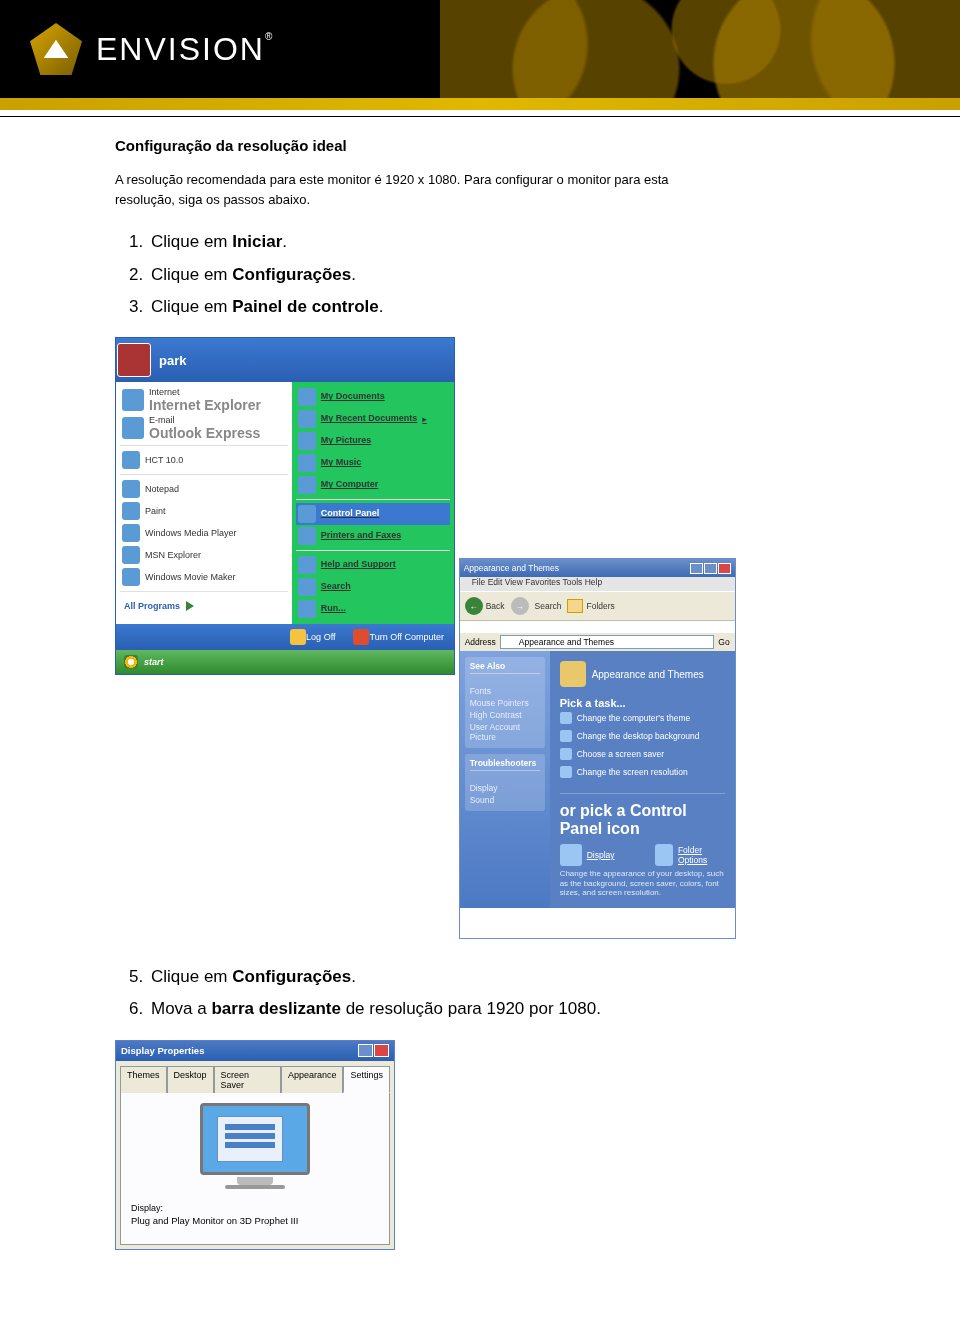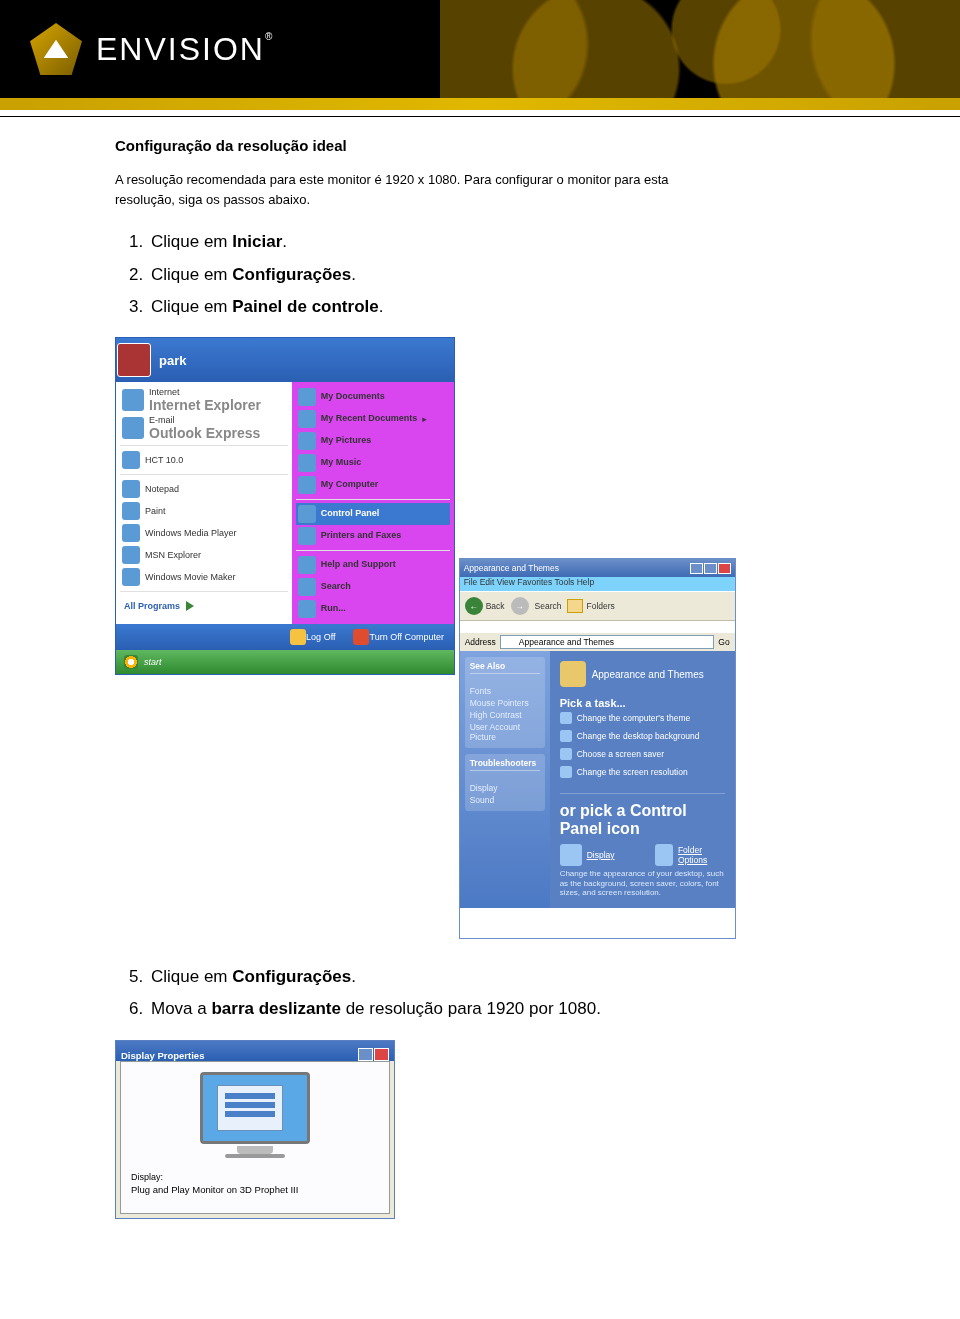--- a/index.html
+++ b/index.html
@@ -55,45 +55,45 @@
   
   .shot { display:inline-block; }
 
   
   .start-menu { width:340px; border:1px solid #2a5fb3; font-size:9px; color:#333; background:#fff; }
   .sm-user { background:linear-gradient(180deg,#3b79d0,#2a5fb3); height:44px; display:flex; align-items:center; gap:8px; padding:0 1px;}
   .sm-avatar { width:34px;height:34px;background:#a33;border:1px solid #fff;border-radius:3px;}
   .sm-username { color:#fff; font-weight:bold; font-size:13px; }
   .sm-body { display:flex; background:#fff; }
   .sm-left { width:52%; padding:4px; }
-  .sm-right { width:48%; background:#d946ef; padding:4px; }
+  .sm-right { width:48%; background:#22c55e; padding:4px;text-decoration:underline; }
   .sm-item { display:flex; align-items:center; gap:5px; padding:2px 2px; }
   .sm-item .ic { width:18px;height:18px;border-radius:3px;background:#5b9bd5; flex-shrink:0;}
   .sm-item.big .ic{width:22px;height:22px;}
   .sm-item .txt { line-height:1.05; }
   .sm-item .txt small{ color:#888; display:block; font-size:14px;font-weight:bold;}
   .sm-item.sel { background:#3b79d0; color:#fff; }
   .sm-sep { height:1px; background:#e0e0e0; margin:3px 0;}
   .sm-allprog { font-weight:bold; color:#2a5fb3; padding:6px 4px; display:flex; align-items:center; gap:6px;}
   .sm-allprog::after{content:"";width:0;height:0;border-left:8px solid #3a843a;border-top:5px solid transparent;border-bottom:5px solid transparent;}
   .sm-bottom { background:linear-gradient(180deg,#3b79d0,#2a5fb3); height:26px; display:flex; justify-content:flex-end; align-items:center; gap:18px; padding:0 10px; color:#fff;}
   .sm-bottom span{display:flex;align-items:center;}
   .sm-bottom .pic{width:16px;height:16px;border-radius:3px;}
   .sm-bottom .pic.log{background:#f5c242;}
   .sm-bottom .pic.off{background:#e04d2e;}
-  .sm-start { background:linear-gradient(180deg,#5fb85f,#2f8a2f); height:24px; display:flex; align-items:center; padding:8px 8px; color:#fff; font-style:italic; font-weight:normal; gap:6px;}
+  .sm-start { background:linear-gradient(180deg,#5fb85f,#2f8a2f); height:24px; display:flex; align-items:center; padding:8px 8px; color:#fff; font-style:italic; font-weight:bold; gap:6px;}
   .sm-start::before{content:"";width:14px;height:14px;border-radius:3px;background:radial-gradient(circle,#fff 30%,#ffb300 31% 60%,#3a843a 61%);}
 
   
   .cp-window { width:277px; border:1px solid #6b8fc8; font-size:8.5px; background:#fff;}
   .cp-title { background:linear-gradient(180deg,#6b8fc8,#3e6bb5); height:18px; display:flex; align-items:center; justify-content:space-between; color:#fff; padding:0 4px;}
   .cp-title .btns{display:flex;gap:1px;}
   .cp-title .btns i{width:13px;height:11px;background:#6b8fc8;border:1px solid #fff;display:inline-block;}
   .cp-title .btns i.cl{background:#d44;}
-  .cp-menu { background:#7dd3fc; height:14px; padding:0 4px; color:#333;}
+  .cp-menu { background:#e5e5e5; height:14px; padding:0 12px; color:#333;}
   .cp-tool { background:#ece9d8; height:30px; border-top:1px solid #fff; border-bottom:1px solid #c0bca8; display:flex; align-items:center; gap:6px; padding:0 5px;}
   .cp-tool .tbtn{display:flex;align-items:center;gap:3px;color:#333;}
   .cp-tool .tbtn .cir{width:18px;height:18px;border-radius:50%;background:#3a843a;display:flex;align-items:center;justify-content:center;color:#fff;}
   .cp-tool .tbtn.gray .cir{background:#bbb;}
   .cp-tool .folders{width:16px;height:14px;background:#f5d68a;border:1px solid #c9a100;}
   .cp-addr { background:#ece9d8; height:18px; padding:2px 5px; display:flex; align-items:center; gap:4px;margin-top:12px;}
   .cp-addr .fld{flex:1;background:#fff;border:1px solid #7f9db9;height:14px;display:flex;align-items:center;gap:3px;padding:0 3px;}
   .cp-body { display:flex; min-height:170px;}
   .cp-side { width:90px; background:#6b8fc8; background:linear-gradient(180deg,#7ea3de,#4c79c4); padding:6px 5px; color:#fff;}
   .cp-side .panel{background:rgba(255,255,255,0.18);border-radius:3px;margin-bottom:6px;padding:4px 5px;}
@@ -108,21 +108,21 @@
   .cp-main h5{color:#fff;font-size:16px;margin-top:12px;border-top:1px solid rgba(255,255,255,0.25);padding-top:8px;}
   .cp-main .iconrow{display:flex;gap:40px;margin-top:6px;}
   .cp-main .iconrow .it{display:flex;align-items:center;gap:5px;}
   .cp-main .iconrow .it .ic{width:22px;height:22px;background:#9bc5f3;border-radius:3px;}
   .cp-main .iconrow .it .lbl{color:#fff;text-decoration:underline;}
   .cp-main .note{color:#dbe8fb;font-size:8px;margin-top:3px;max-width:200px;line-height:1.2;}
   .cp-white { height:30px; background:#fff;}
 
   
   .dp { width:280px; border:1px solid #5880c3; font-size:9.5px; background:#ece9d8; color:#000;}
-  .dp-title{background:linear-gradient(180deg,#4c79c4,#2a5fb3);height:20px;display:flex;align-items:flex-end;justify-content:space-between;padding:0 5px;color:#fff;font-weight:bold;}
+  .dp-title{background:linear-gradient(180deg,#4c79c4,#2a5fb3);height:20px;display:flex;align-items:center;justify-content:space-between;padding:0 5px;color:#fff;font-weight:bold;}
   .dp-title .btns{display:flex;gap:1px;}
   .dp-title .btns i{width:15px;height:13px;background:#6b8fc8;border:1px solid #fff;display:inline-block;}
   .dp-title .btns i.cl{background:#d44;}
   .dp-tabs{display:flex;background:#ece9d8;padding:4px 4px 0 4px;gap:0;}
   .dp-tabs span{padding:3px 6px;border:1px solid #919b9c;border-bottom:none;background:#ece9d8;font-size:9px;position:relative;top:1px;}
   .dp-tabs span.act{background:#fcfcfe;border-bottom:1px solid #fcfcfe;z-index:1;}
   .dp-body{background:#fcfcfe;border:1px solid #919b9c;margin:0 4px 4px 4px;padding:10px;}
   .dp-monitor{width:120px;height:90px;margin:0 auto 10px auto;position:relative;}
   .dp-monitor .scr{width:110px;height:72px;border:3px solid #777;border-radius:4px;background:#5aa9e6;margin:0 auto;position:relative;overflow:hidden;}
   .dp-monitor .scr::before{content:"";position:absolute;left:14px;top:10px;width:64px;height:44px;background:#e8f0fb;border:1px solid #6a8fb9;}
@@ -354,20 +354,27 @@
   
   <div class="shot">
     <div class="dp">
       <div class="dp-title">
         <span>Display Properties</span>
         <span class="btns">
             <i></i>
             <i class="cl"></i>
           </span>
       </div>
+      <div class="dp-tabs" id="dp-tabs">
+          <span>Themes</span>
+          <span>Desktop</span>
+          <span>Screen Saver</span>
+          <span>Appearance</span>
+          <span class="act">Settings</span>
+        </div>
       <div class="dp-body">
         <div class="dp-monitor">
           <div class="scr"></div>
             <div class="stand"></div>
             <div class="base"></div>
         </div>
         <div class="dp-label">Display:</div>
         <div class="dp-display">Plug and Play Monitor on 3D Prophet III</div>
 
       </div>

